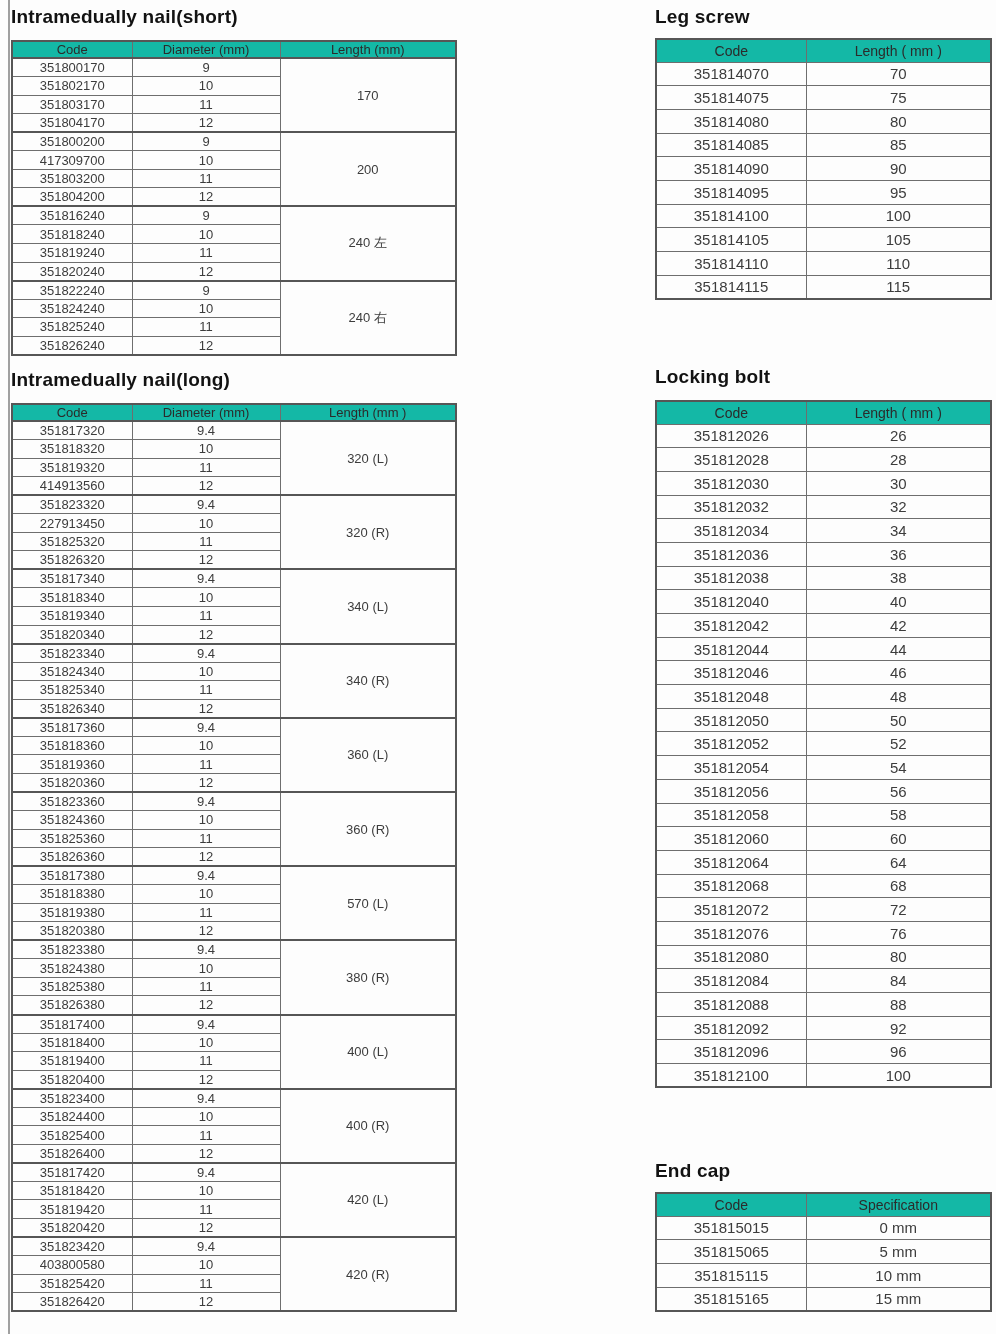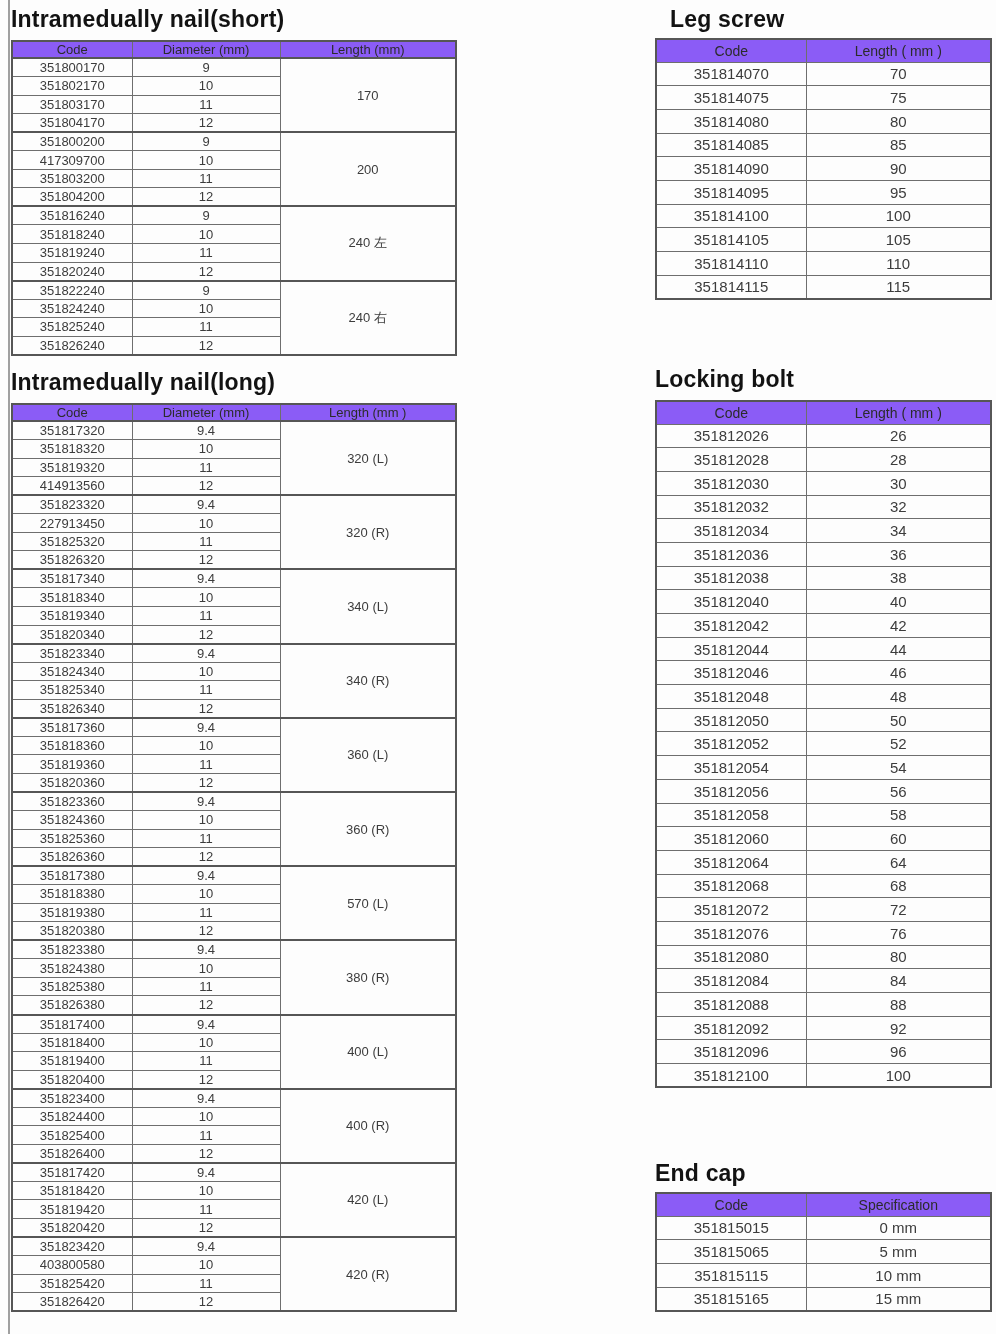--- a/index.html
+++ b/index.html
@@ -10,42 +10,42 @@
     position: relative;
     overflow: hidden;
   }
   .page { position: absolute; inset: 0; }
   .edge-line {
     position: absolute; left: 8px; top: 0; width: 2px; height: 1334px;
     background: #a0a0a0;
   }
   .section-title {
     position: absolute;
-    font-size: 23px;
+    font-size: 19px;
     font-weight: bold;
     color: #121212;
     white-space: nowrap;
     letter-spacing: 0.2px;
   }
   table.tbl {
     position: absolute;
     border-collapse: collapse;
     table-layout: fixed;
     border: 2px solid #565656;
   }
   .tbl th, .tbl td {
     border: 1px solid #6e6e6e;
     text-align: center;
     vertical-align: middle;
     white-space: nowrap;
     overflow: hidden;
     padding: 0;
   }
   .tbl th {
-    background: #8b5cf6;
+    background: #14b8a6;
     font-weight: normal;
     color: #2b2b2b;
   }
   .tbl td { color: #3c3c3c; background: #fdfdfd; }
 
   
   .tbl-left { width: 444px; }
   .tbl-left th { height: 17px; font-size: 13px; }
   .tbl-left td { height: 18.55px; font-size: 13px; }
   .tbl-left tr.group-start td { border-top: 2px solid #565656; }
@@ -53,21 +53,21 @@
   
   .tbl-right { width: 335px; }
   .tbl-right th { height: 23px; font-size: 14px; }
   .tbl-right td { height: 23.7px; font-size: 15px; }
 
   
   .t-nail-short { left: 11px;  top: 6px;    }
   .pos-nail-short { left: 11px; top: 40px;  }
   .t-nail-long  { left: 11px;  top: 369px;  }
   .pos-nail-long { left: 11px; top: 403px;  }
-  .t-leg        { left: 655px; top: 6px; margin-left: 15px;    }
+  .t-leg        { left: 655px; top: 6px;    }
   .pos-leg      { left: 655px; top: 38px;   }
   .t-lock       { left: 655px; top: 366px; text-align: right;  }
   .pos-lock     { left: 655px; top: 400px;  }
   .t-endcap     { left: 655px; top: 1160px; }
   .pos-endcap   { left: 655px; top: 1192px; }
 </style>
 </head>
 <body>
 
 <div class="page">

